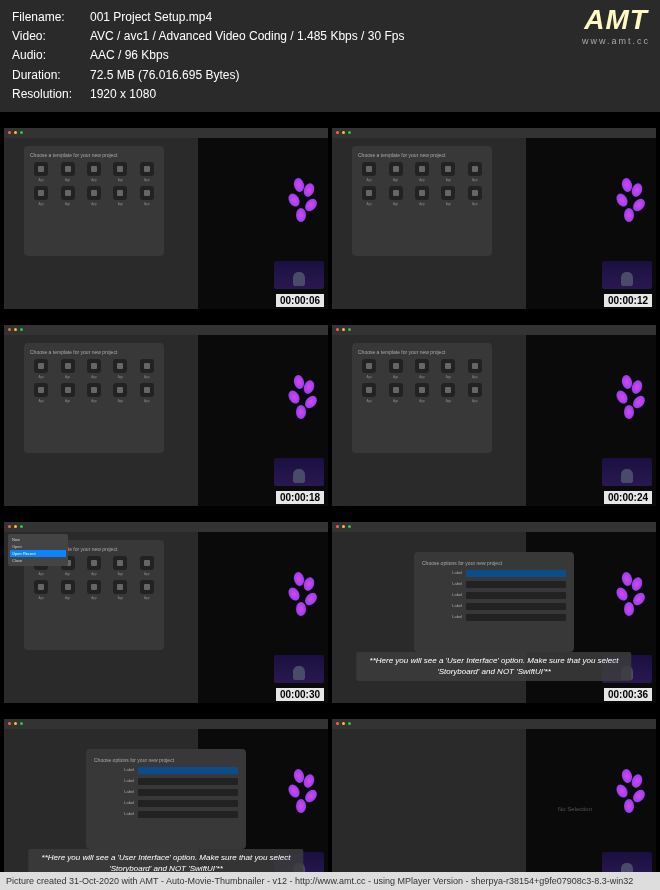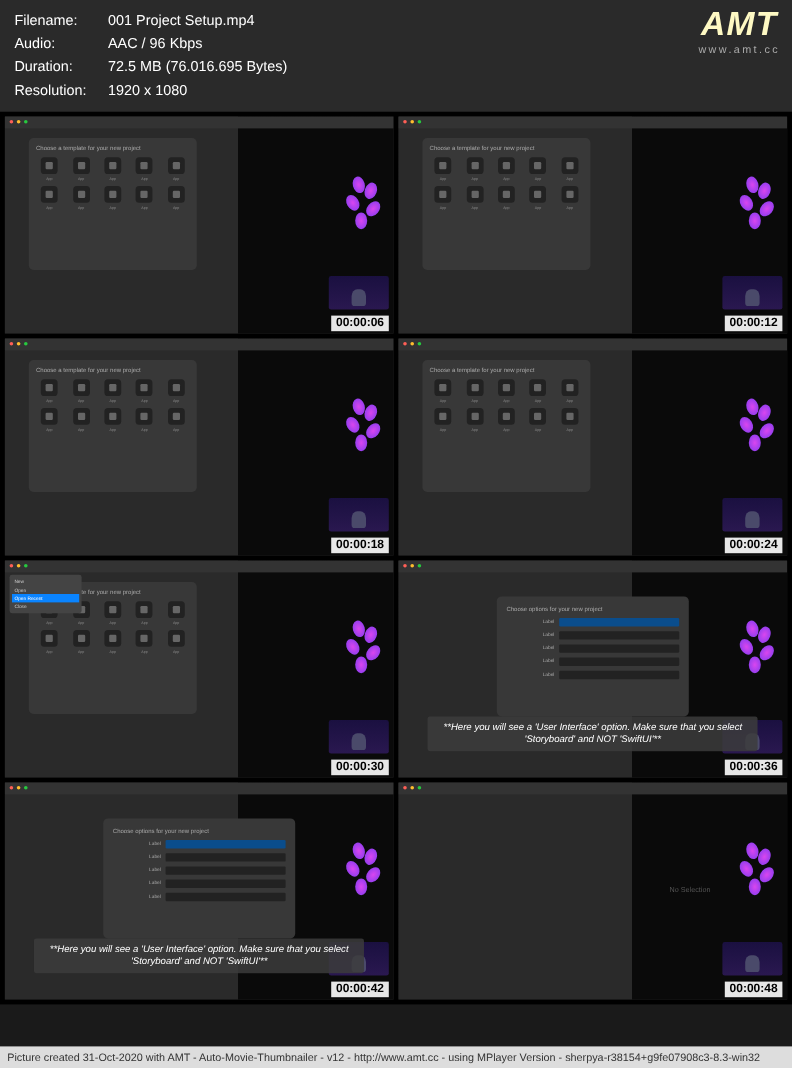--- a/index.html
+++ b/index.html
@@ -53,20 +53,21 @@
       gap: 4px;
       padding: 4px;
       background: #000;
     }
     .thumb {
       position: relative;
       width: 100%;
       height: 181px;
       background: #1e1e1e;
       overflow: hidden;
+      margin-top: 12px;
     }
     .thumb-inner {
       position: absolute;
       inset: 0;
       background: linear-gradient(90deg, #2a2a2a 0%, #2a2a2a 60%, #0a0a0a 60%, #0a0a0a 100%);
     }
     .mac-bar {
       position: absolute;
       top: 0;
       left: 0;
@@ -250,20 +251,24 @@
       right: 0;
     }
   </style>
 </head>
 <body>
 
 <div class="header">
   <div class="meta-row">
     <span class="meta-label">Filename:</span>
     <span class="meta-value">001 Project Setup.mp4</span>
+  </div>
+  <div class="meta-row">
+    <span class="meta-label">Video:</span>
+    <span class="meta-value">AVC / avc1 / Advanced Video Coding / 1.485 Kbps / 30 Fps</span>
   </div>
   <div class="meta-row">
     <span class="meta-label">Audio:</span>
     <span class="meta-value">AAC / 96 Kbps</span>
   </div>
   <div class="meta-row">
     <span class="meta-label">Duration:</span>
     <span class="meta-value">72.5 MB (76.016.695 Bytes)</span>
   </div>
   <div class="meta-row">

